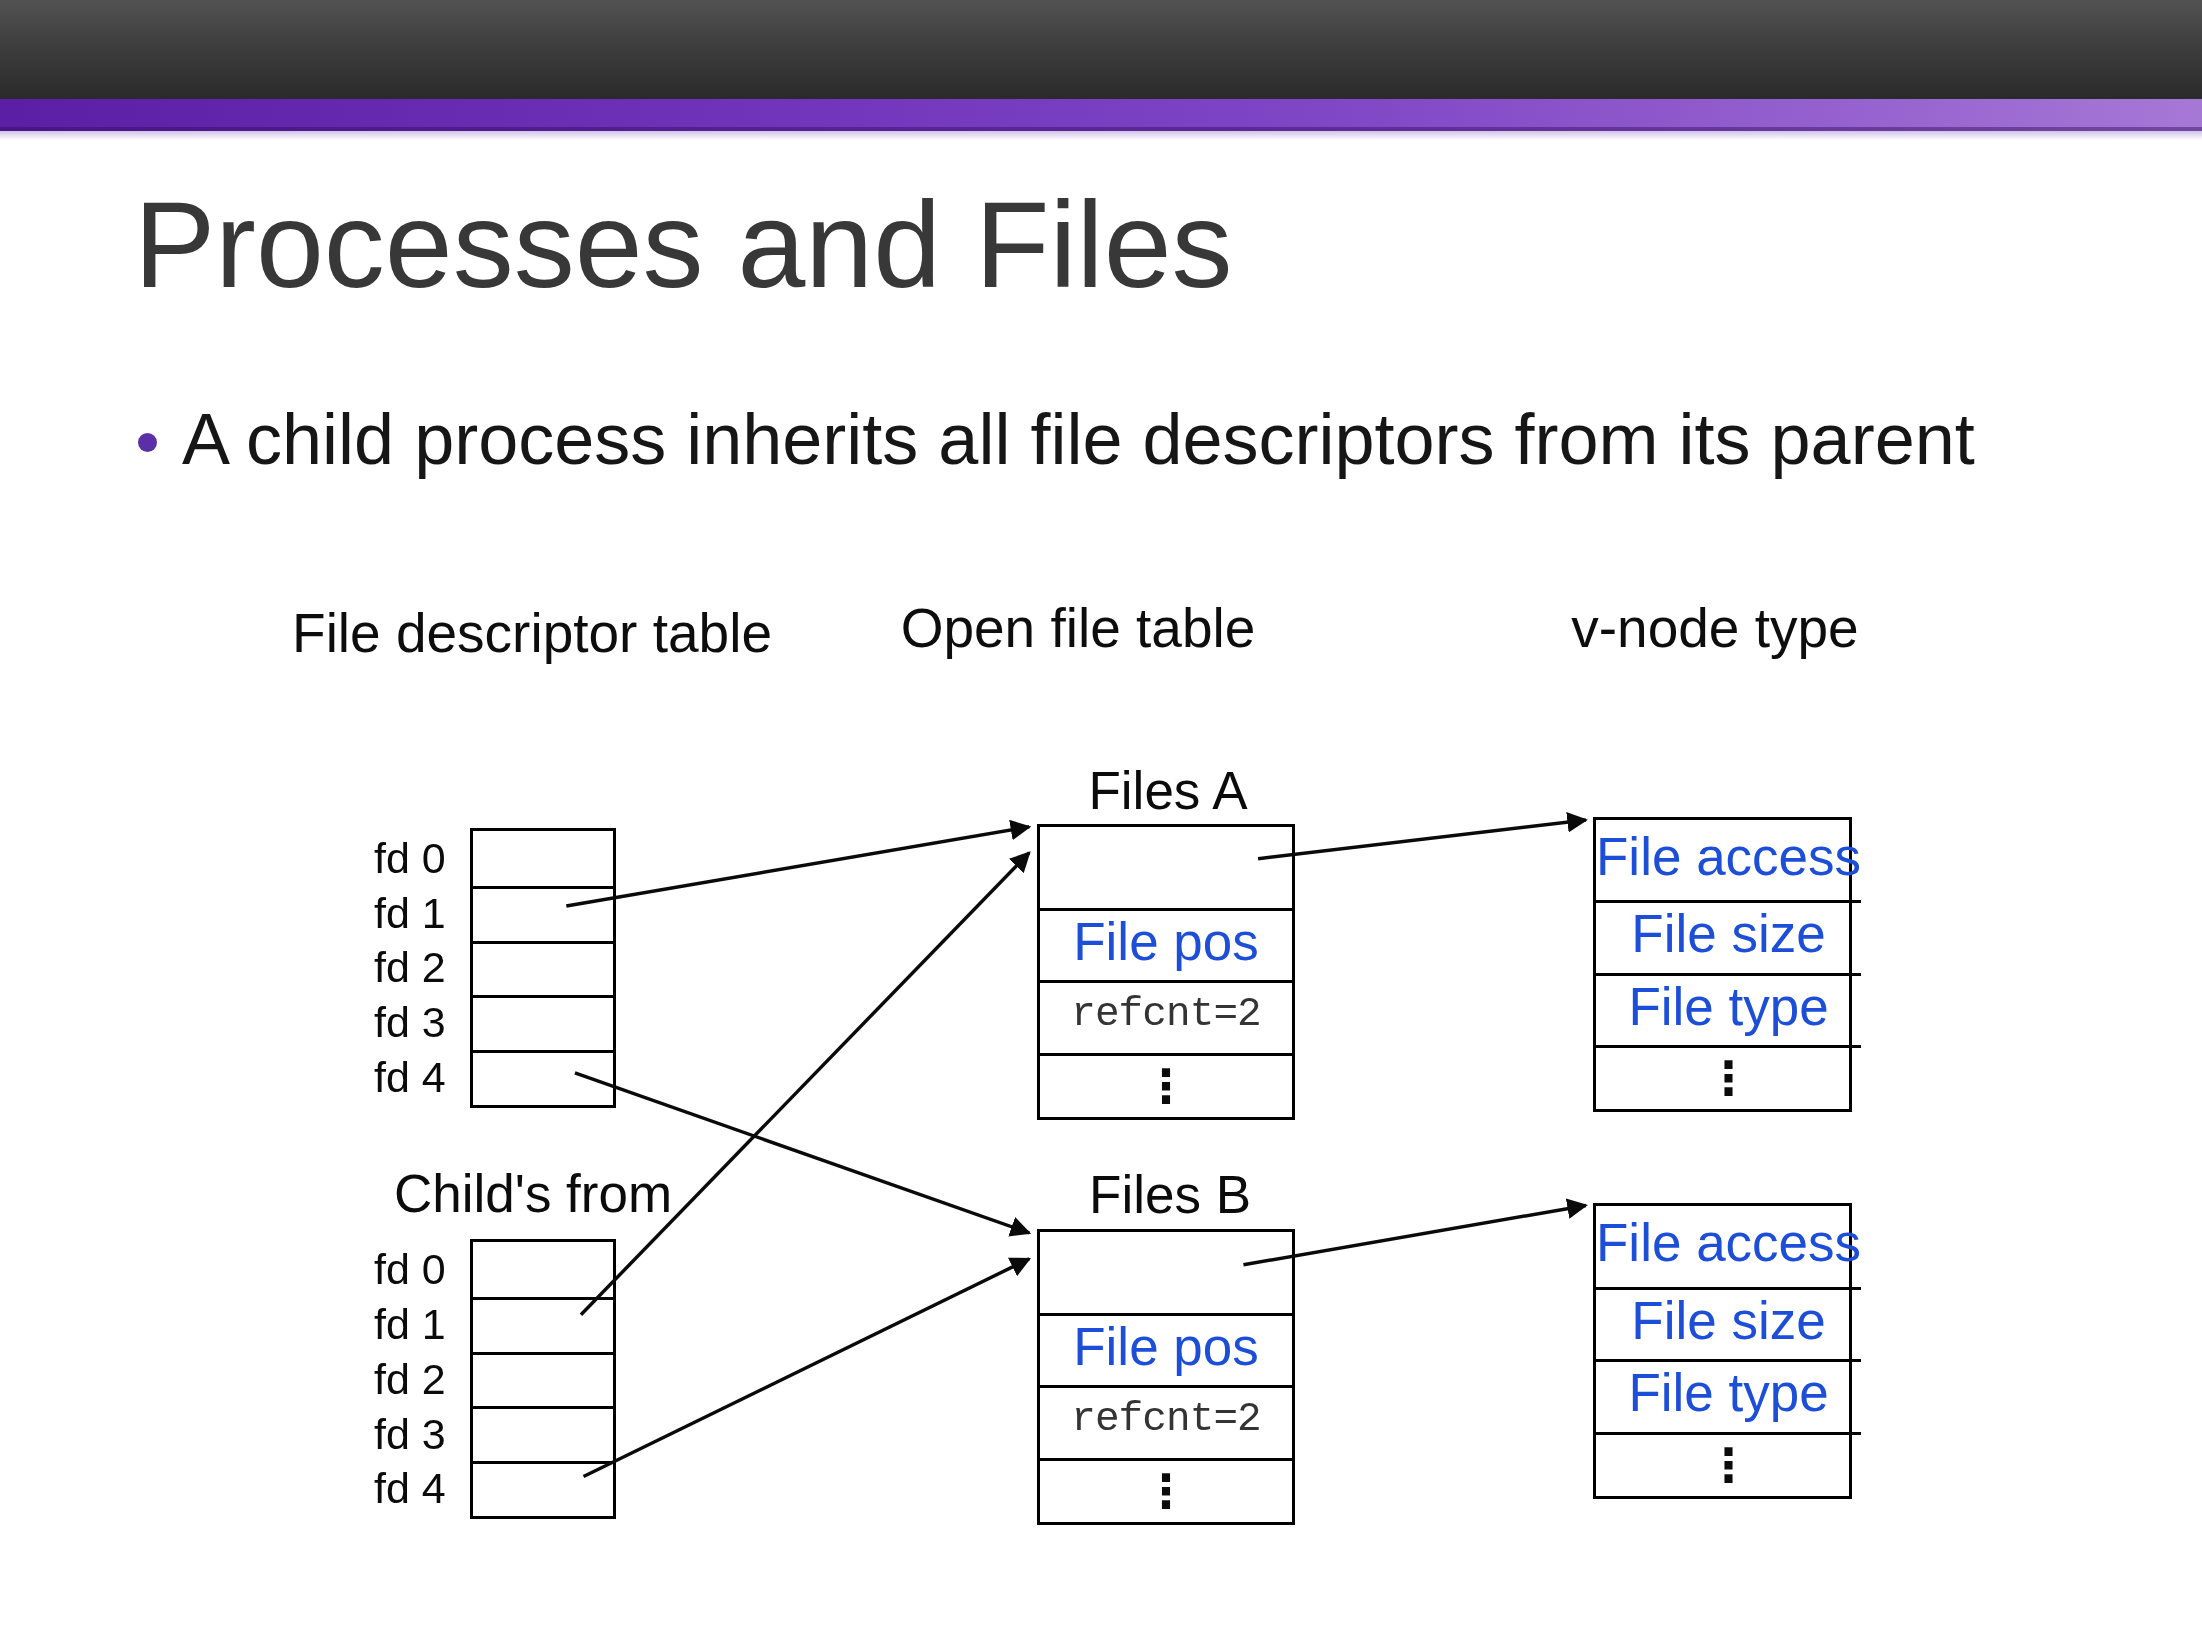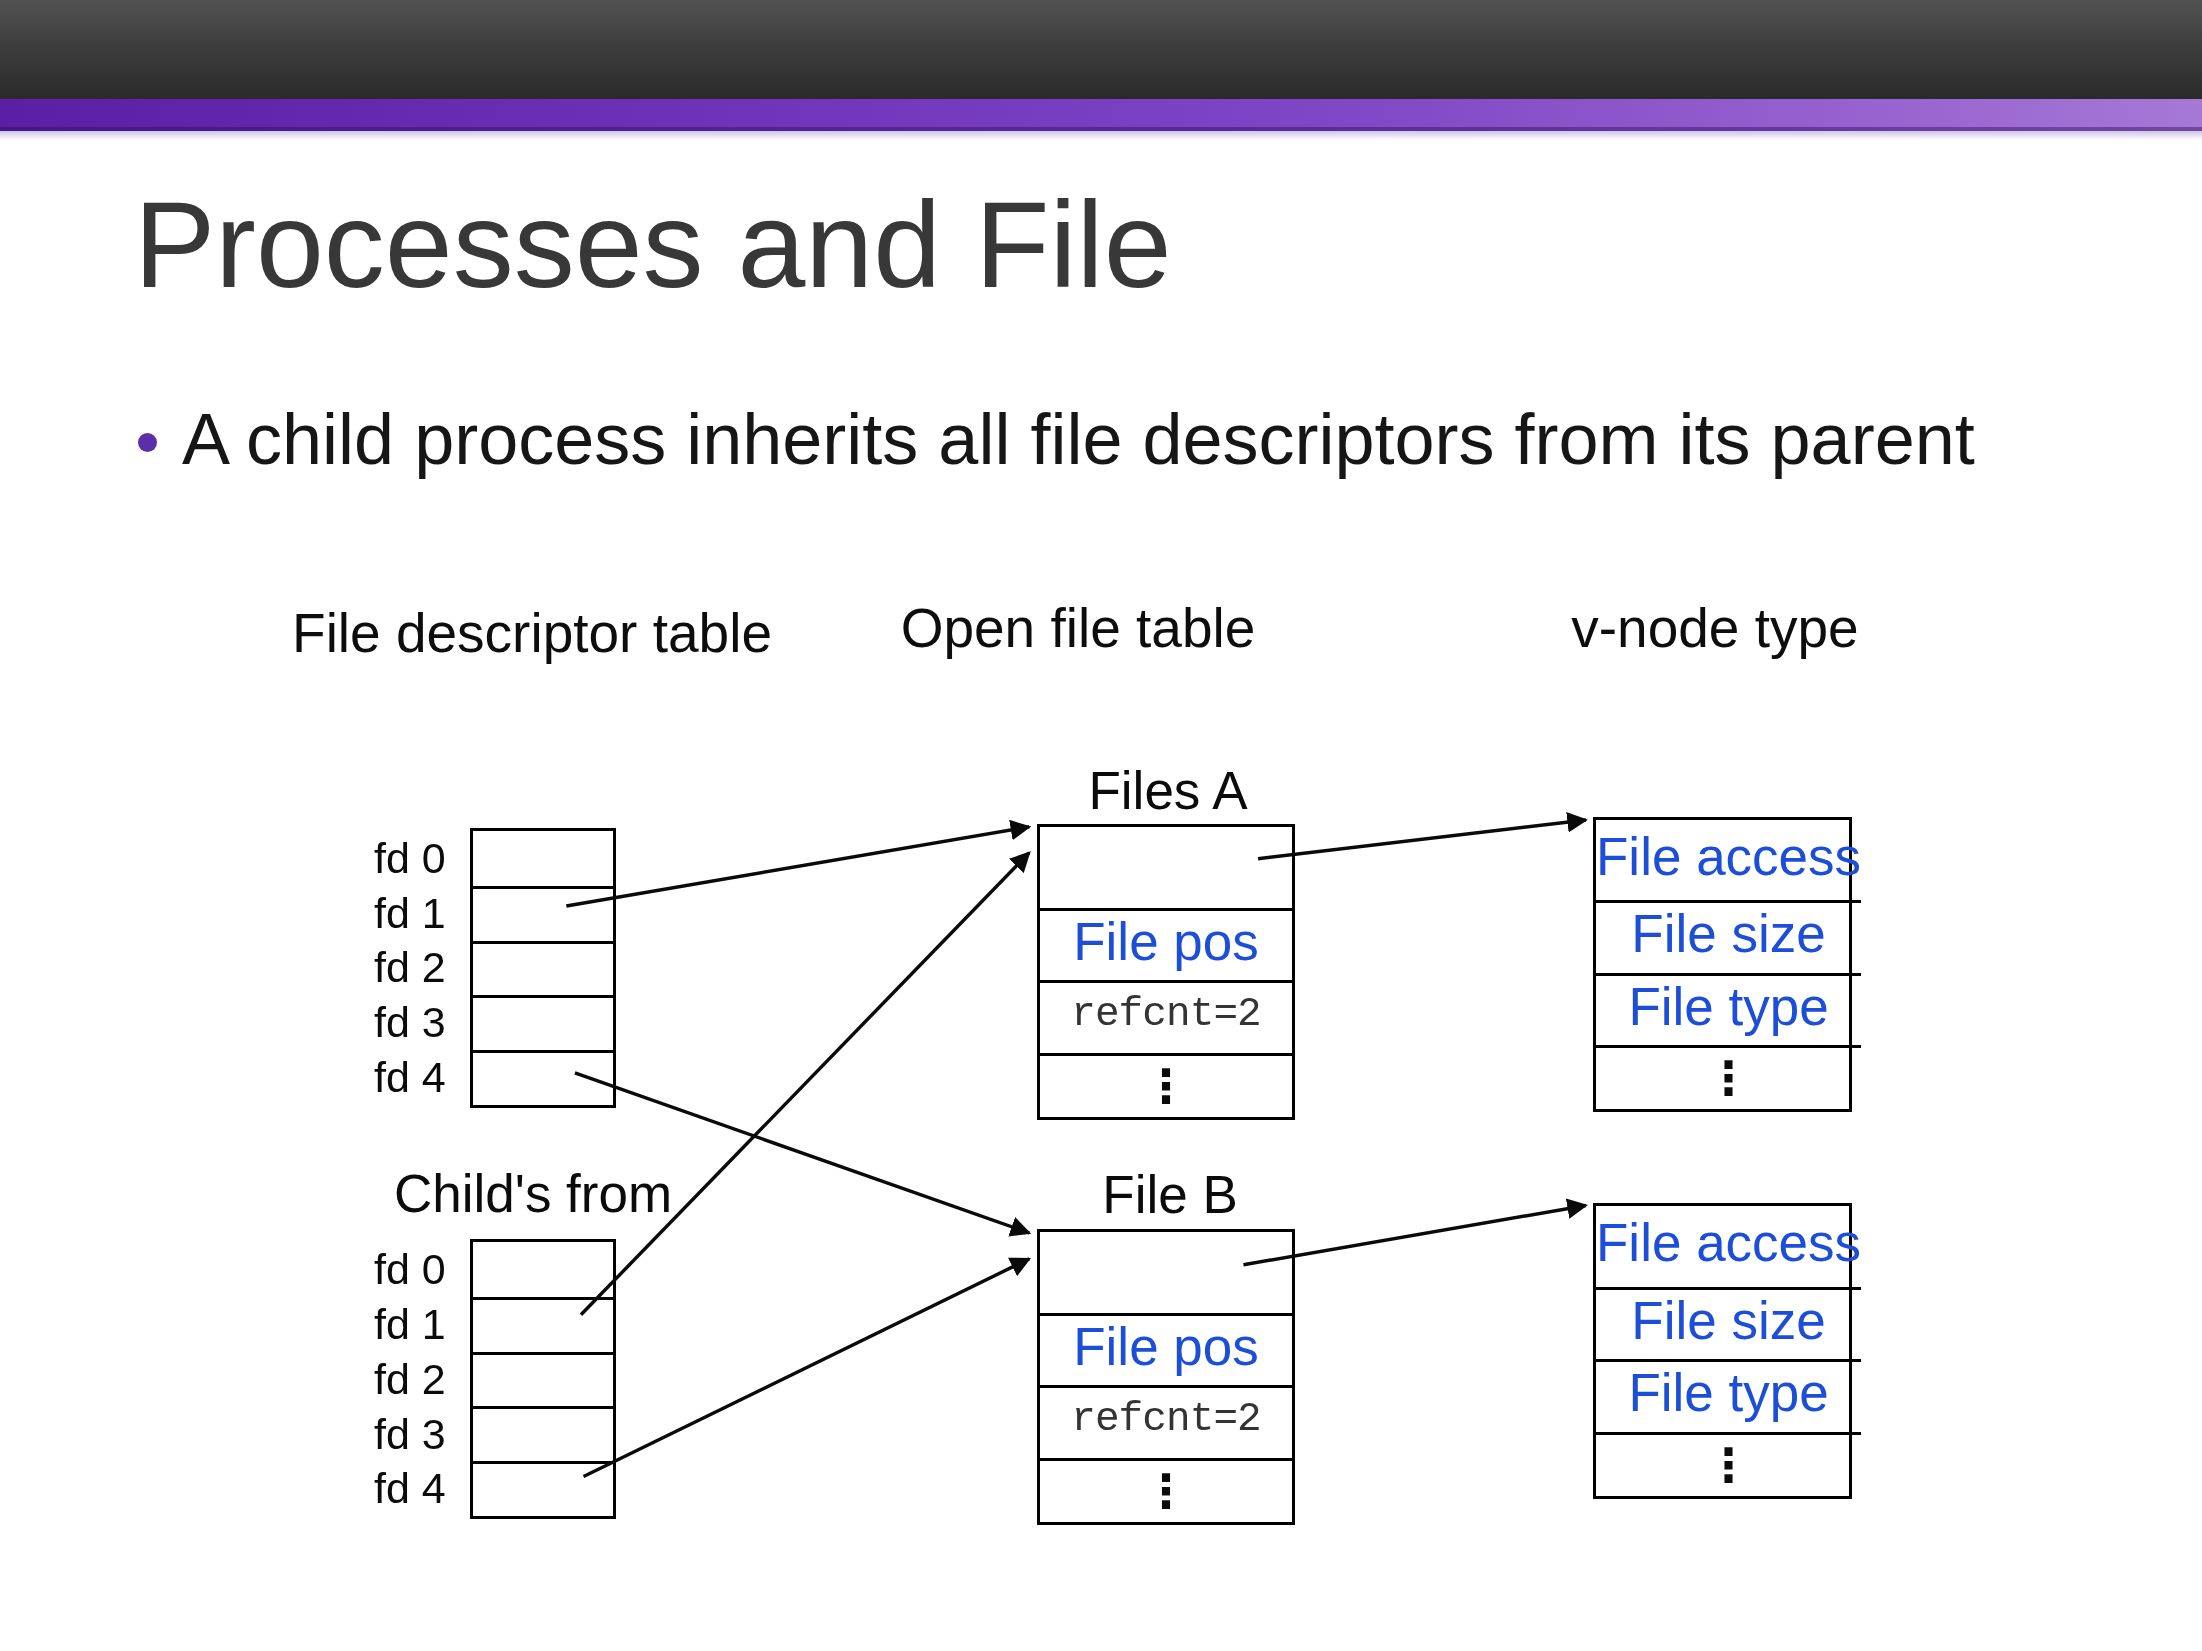--- a/index.html
+++ b/index.html
@@ -134,21 +134,21 @@
 </style>
 </head>
 <body>
 
 <div class="slide">
 
   <div class="topbar"></div>
   <div class="accentbar"></div>
   <div class="accentfade"></div>
 
-  <h1 class="title">Processes and File</h1>
+  <h1 class="title">Processes and Files</h1>
 
   <span class="bullet-dot"></span>
   <span class="bullet-text">A child process inherits all file descriptors from its parent</span>
 
   <span class="hdr hdr-fd">File descriptor table</span>
   <span class="hdr hdr-open">Open file table</span>
   <span class="hdr hdr-vnode">v-node type</span>
 
   <span class="fdlbl p0">fd 0</span>
   <span class="fdlbl p1">fd 1</span>
@@ -178,21 +178,21 @@
   </div>
 
   <span class="file-label lbl-a">Files A</span>
   <div class="obox file-a">
     <div class="vrow"></div>
     <div class="vrow">File pos</div>
     <div class="vrow mono">refcnt=2</div>
     <div class="vrow vdots">⋮</div>
   </div>
 
-  <span class="file-label lbl-b">File B</span>
+  <span class="file-label lbl-b">Files B</span>
   <div class="obox file-b">
     <div class="vrow"></div>
     <div class="vrow">File pos</div>
     <div class="vrow mono">refcnt=2</div>
     <div class="vrow vdots">⋮</div>
   </div>
 
   <div class="obox vnode-a">
     <div class="vrow">File access</div>
     <div class="vrow">File size</div>

